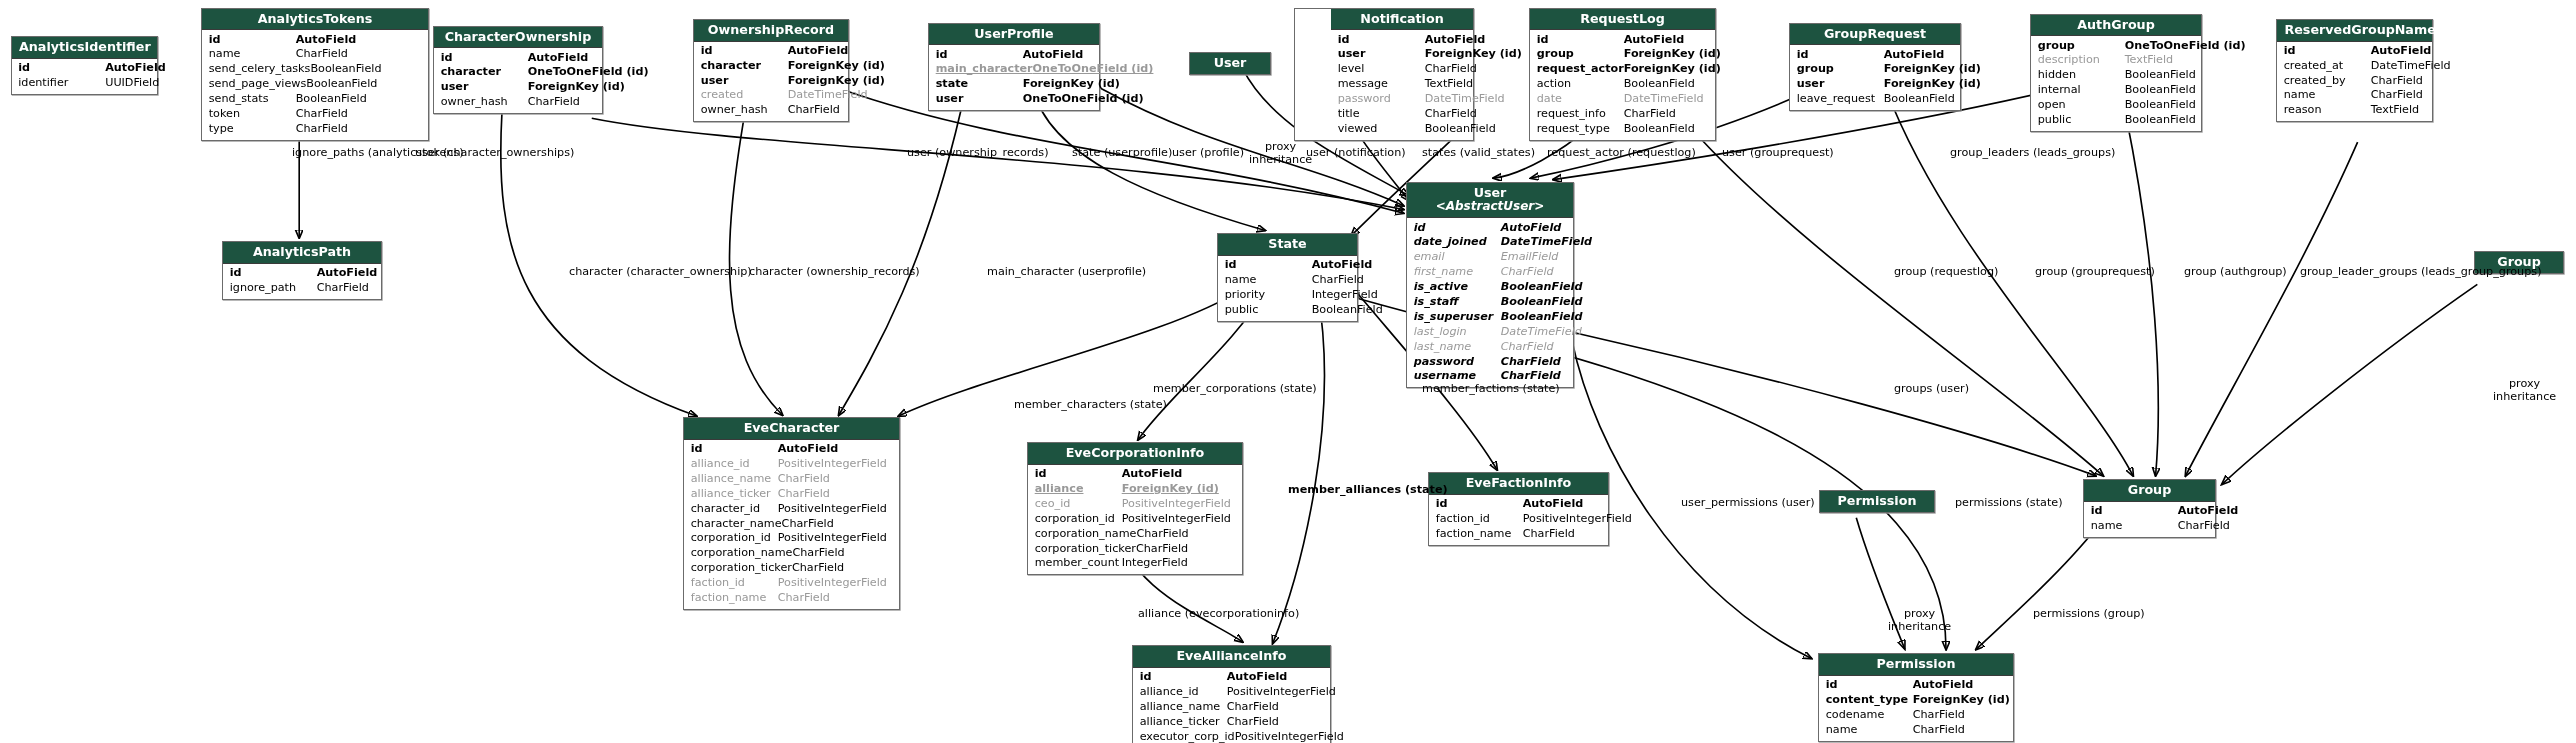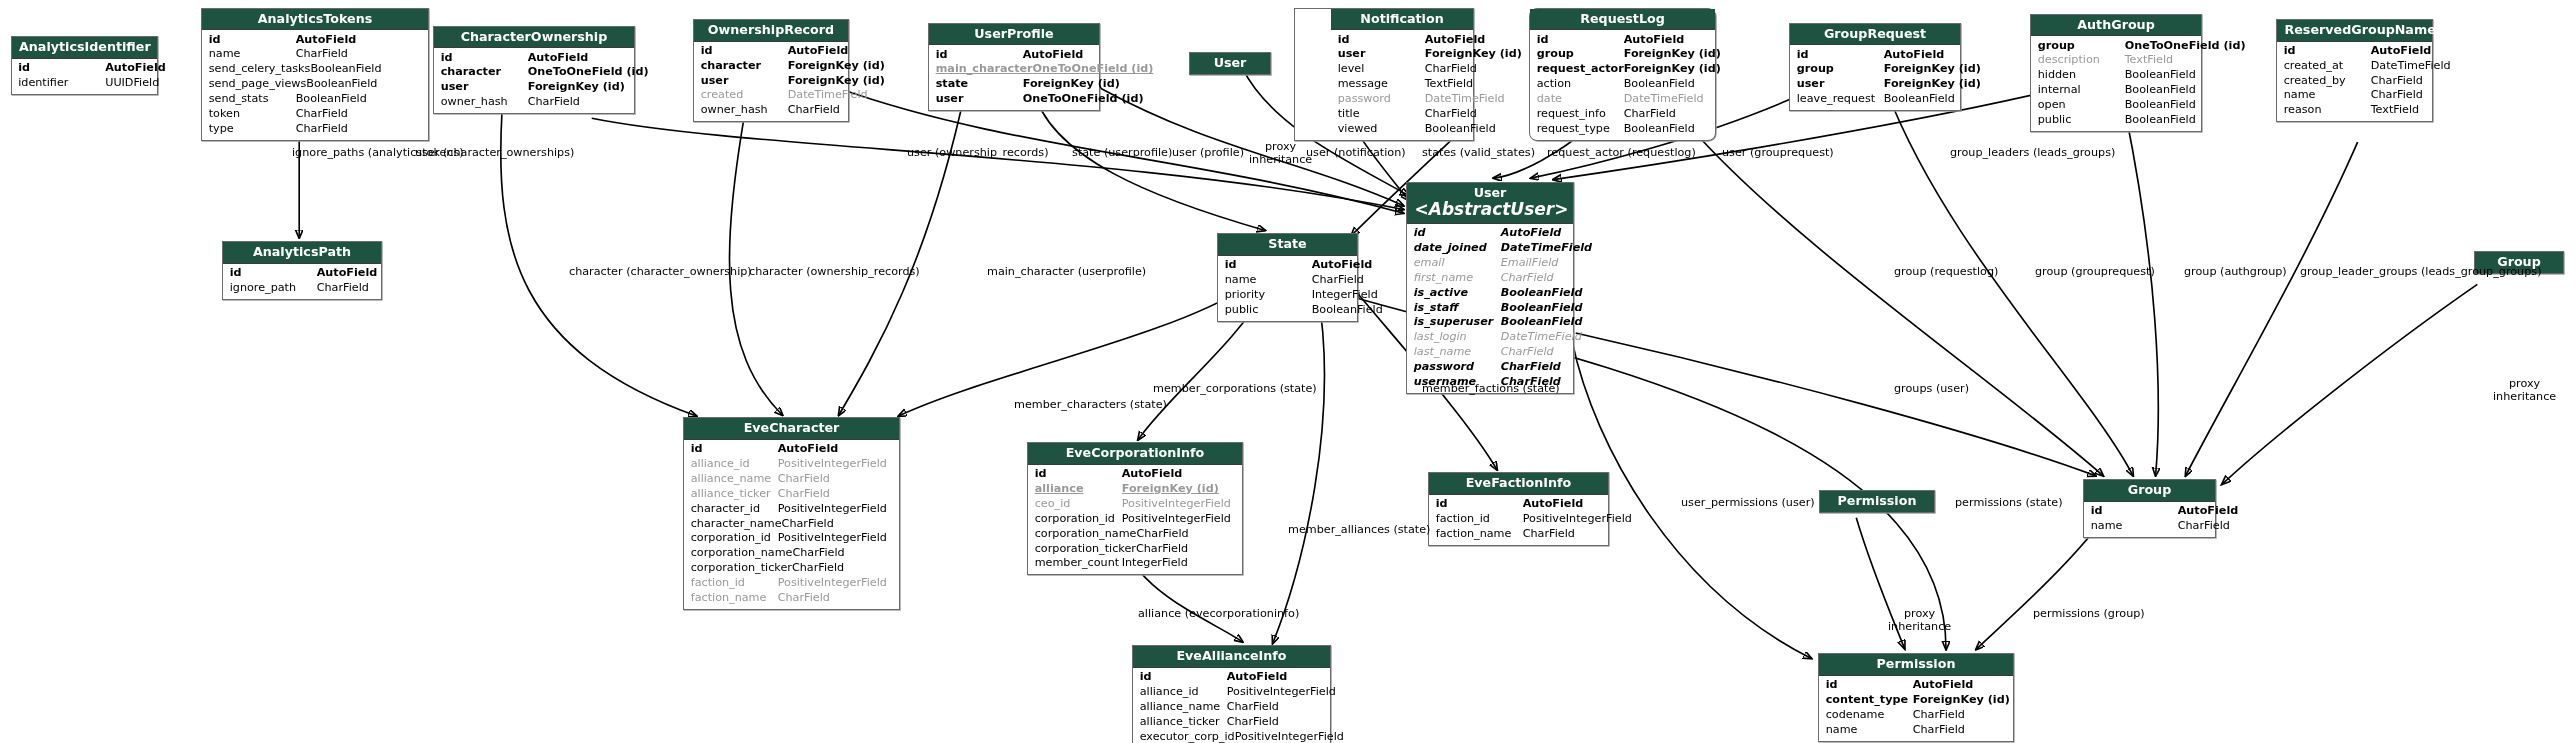--- a/index.html
+++ b/index.html
@@ -55,21 +55,21 @@
     font-weight: bold;
     font-size: 12.7px;
     text-align: center;
     padding: 3px 7.5px 3.7px 7.5px;
     line-height: 1.12;
     border-bottom: 0.7px solid #3a3a3a;
   }
   .model .title .abstract {
     display: block;
     font-style: italic;
-    font-size: 17px;
+    font-size: 12px;
     font-weight: bold;
   }
   .model .fields {
     padding: 2.2px 0 3px 0;
   }
   .model .row {
     display: flex;
     font-size: 11.2px;
     line-height: 1.33;
     padding: 0 6.7px;
@@ -186,21 +186,21 @@
       <div class="edge-label" style="left: 2184px; top: 266px;">group (authgroup)</div>
       <div class="edge-label" style="left: 2300px; top: 266px;">group_leader_groups (leads_group_groups)</div>
       <div class="edge-label two-line" style="left: 2493px; top: 378px;">
         <div>proxy</div>
         <div>inheritance</div>
       </div>
       <div class="edge-label" style="left: 1014px; top: 383px; margin-top: 16px;">member_characters (state)</div>
       <div class="edge-label" style="left: 1153px; top: 383px;">member_corporations (state)</div>
       <div class="edge-label" style="left: 1422px; top: 383px;">member_factions (state)</div>
       <div class="edge-label" style="left: 1894px; top: 383px;">groups (user)</div>
-      <div class="edge-label" style="left: 1288px; top: 524px;">member_alliances (state)</div>
+      <div class="edge-label" style="left: 1288px; top: 484px; font-weight: bold;">member_alliances (state)</div>
       <div class="edge-label" style="left: 1681px; top: 497px;">user_permissions (user)</div>
       <div class="edge-label" style="left: 1955px; top: 497px;">permissions (state)</div>
       <div class="edge-label" style="left: 1138px; top: 608px;">alliance (evecorporationinfo)</div>
       <div class="edge-label two-line" style="left: 1888px; top: 608px;">
         <div>proxy</div>
         <div>inheritance</div>
       </div>
       <div class="edge-label" style="left: 2033px; top: 608px;">permissions (group)</div>
     </div>
   <div id="models-layer">
@@ -256,21 +256,21 @@
           <div class="row b">
             <span class="fname">id</span>
             <span class="ftype">AutoField</span>
           </div>
           <div class="row n">
             <span class="fname">ignore_path</span>
             <span class="ftype">CharField</span>
           </div>
         </div>
       </div>
-      <div class="model" style="left: 433px; top: 25.5px; width: 202px;">
+      <div class="model" style="left: 433px; top: 25.5px; width: 170px;">
         <div class="title"><span>CharacterOwnership</span></div>
         <div class="fields">
           <div class="row b">
             <span class="fname">id</span>
             <span class="ftype">AutoField</span>
           </div>
           <div class="row b">
             <span class="fname">character</span>
             <span class="ftype">OneToOneField (id)</span>
           </div>
@@ -359,21 +359,21 @@
           <div class="row n">
             <span class="fname">title</span>
             <span class="ftype">CharField</span>
           </div>
           <div class="row n">
             <span class="fname">viewed</span>
             <span class="ftype">BooleanField</span>
           </div>
         </div>
       </div>
-      <div class="model" style="left: 1529px; top: 7.5px; width: 187px; border-radius: 8px;">
+      <div class="model" style="left: 1529px; top: 7.5px; width: 187px;">
         <div class="title"><span>RequestLog</span></div>
         <div class="fields">
           <div class="row b">
             <span class="fname">id</span>
             <span class="ftype">AutoField</span>
           </div>
           <div class="row b">
             <span class="fname">group</span>
             <span class="ftype">ForeignKey (id)</span>
           </div>

